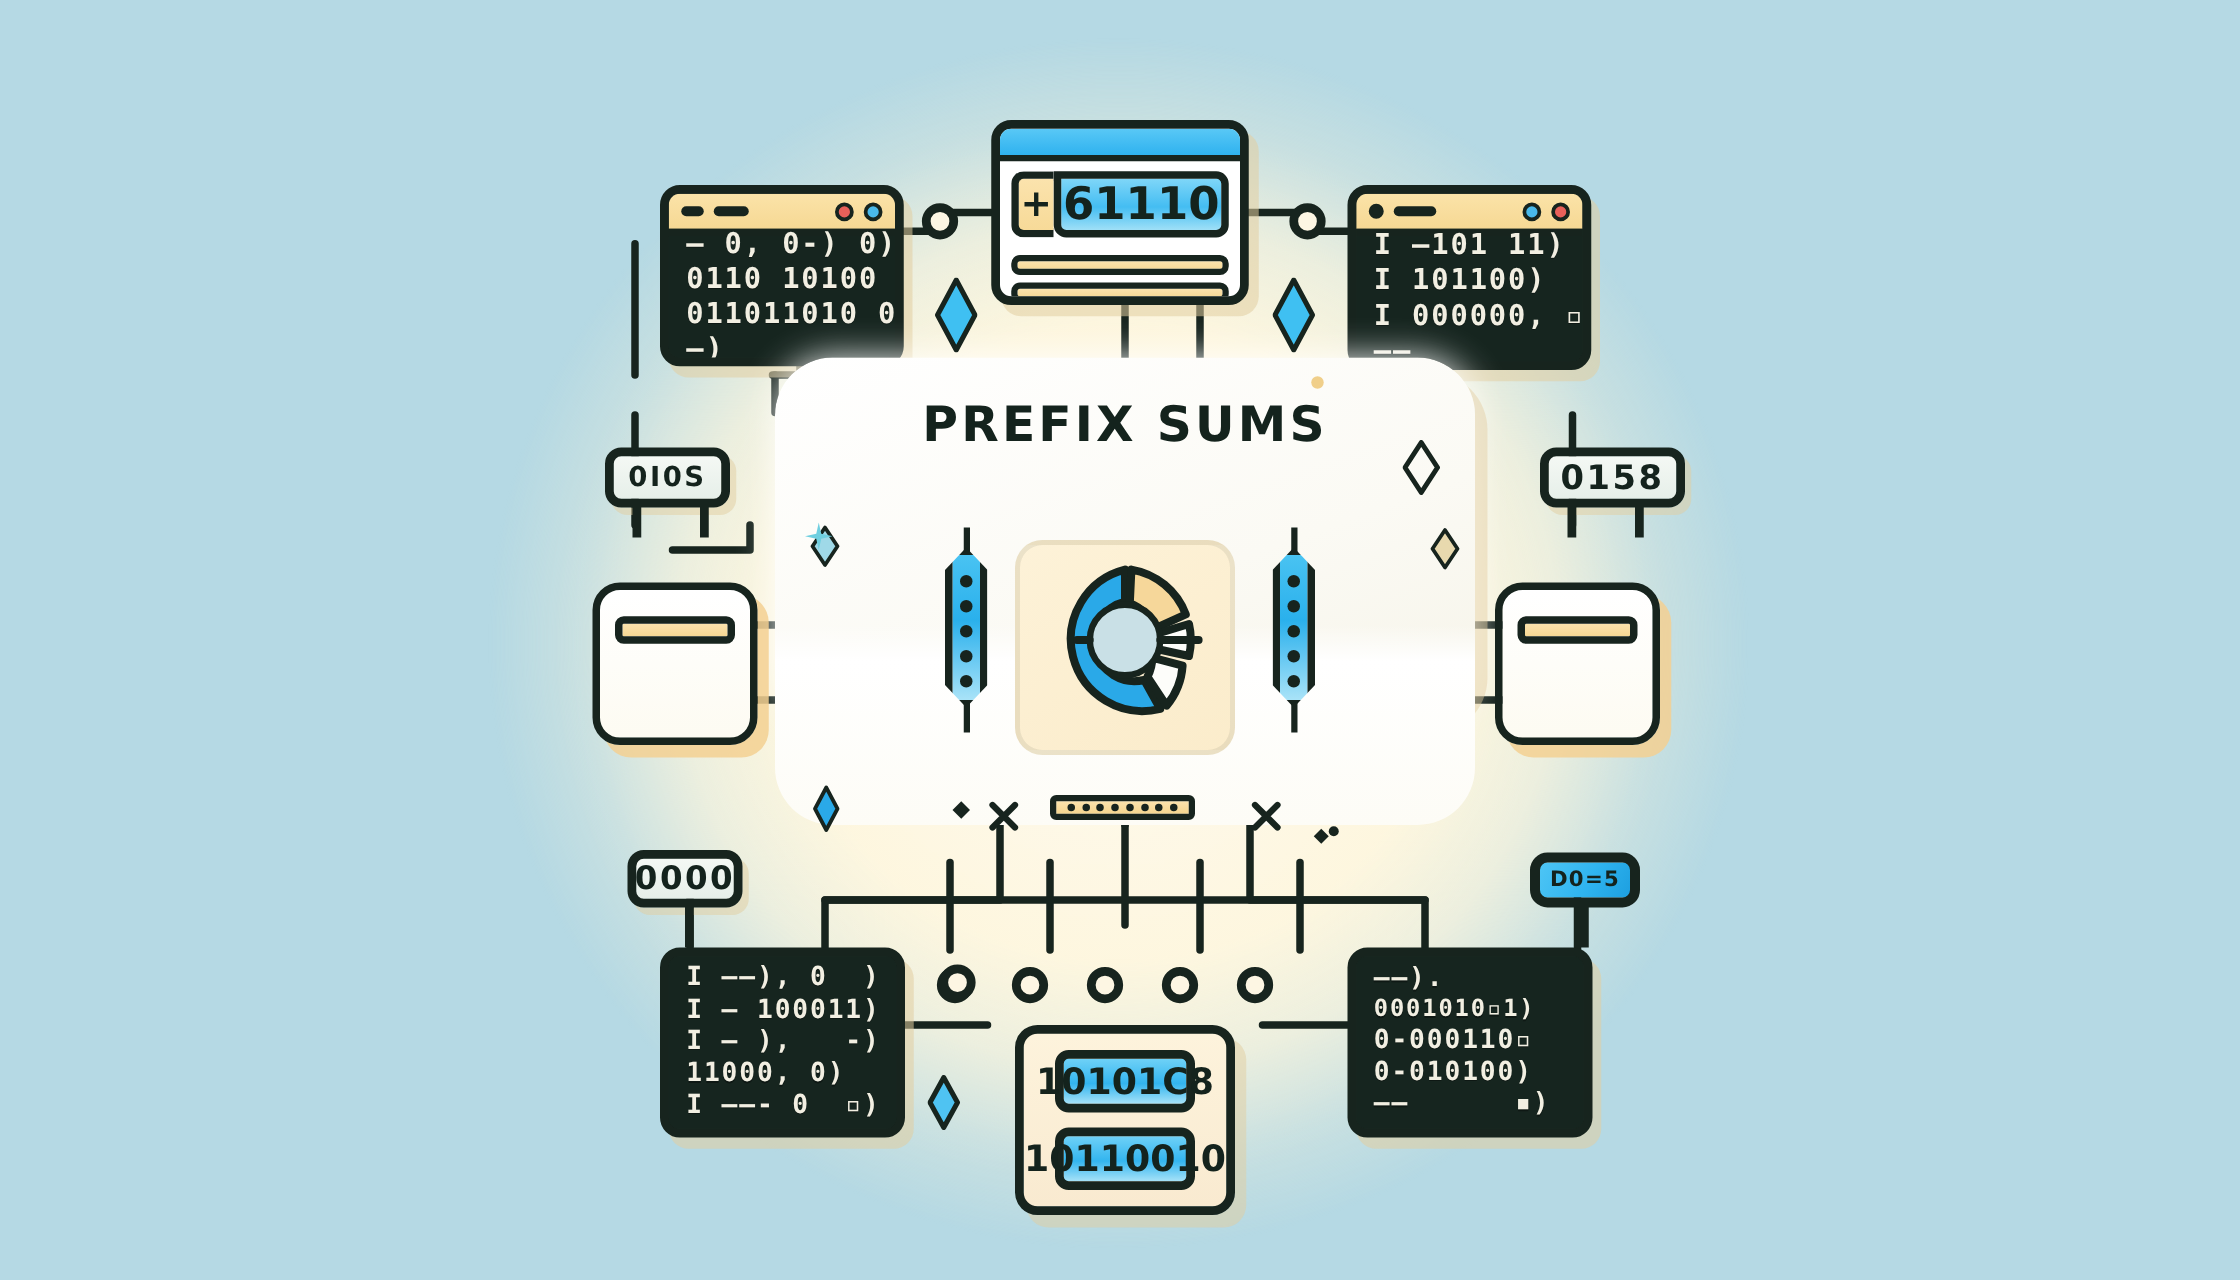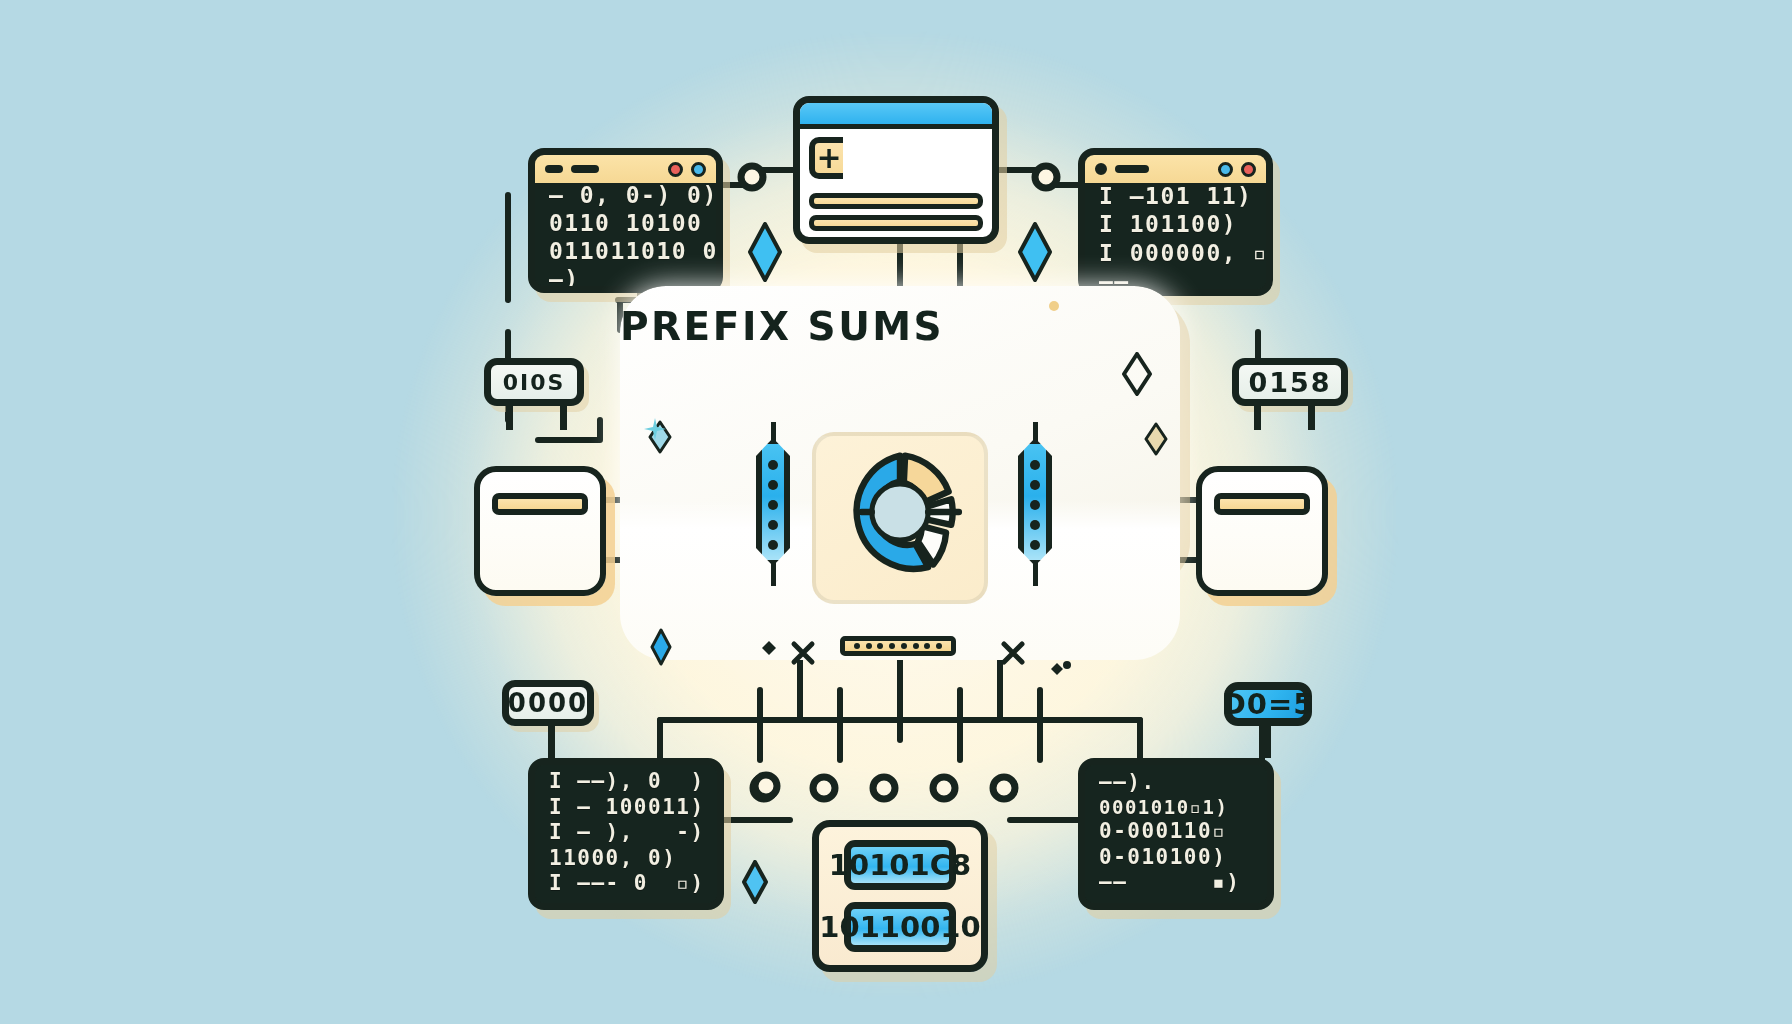--- a/index.html
+++ b/index.html
@@ -77,22 +77,23 @@
   #center-card {
     position: absolute;
     left: 620px; top: 286px;
     width: 560px; height: 290px;
     background: linear-gradient(160deg,#ffffff 0%, #fbfaf4 60%, #f6f4e9 100%);
     border-radius: 46px;
     box-shadow: 10px 12px 0 rgba(226,205,160,0.45), 0 0 28px rgba(255,255,255,0.9);
   }
   #center-title {
     position: absolute;
-    left: 620px; top: 304px;
+    left: 620px; top: 318px;
     width: 560px;
+    text-align: center;
     font-family: "DejaVu Sans", sans-serif;
     font-weight: 900;
     font-size: 39px;
     letter-spacing: 2.5px;
     color: #14231d;
   }
   #card-inner {
     position: absolute;
     left: 812px; top: 432px;
     width: 176px; height: 172px;
@@ -364,20 +365,21 @@
       <div class="ln">I 101100)</div>
       <div class="ln">I 000000, ▫)</div>
       <div class="ln">——</div>
     </div>
   </div>
 
   <div id="calc">
     <div class="titlebar"></div>
     <div class="guts">
       <div class="plus">+</div>
+      <div class="readout">61110</div>
     </div>
     <div class="row"></div>
     <div class="row"></div>
   </div>
 
   <div id="center-card"></div>
   <div id="card-lower"></div>
   <div id="center-title">PREFIX SUMS</div>
   <div id="card-inner"></div>
 
@@ -433,21 +435,21 @@
   <div class="leg" style="left:506px; top:404px; height:26px;"></div>
   <div class="leg" style="left:560px; top:404px; height:26px;"></div>
 
   <div class="plaque" style="left:1232px; top:358px; width:116px; height:48px; font-size:27px;">0158</div>
   <div class="leg" style="left:1254px; top:404px; height:26px;"></div>
   <div class="leg" style="left:1308px; top:404px; height:26px;"></div>
 
   <div class="plaque" style="left:502px; top:680px; width:92px; height:46px; font-size:26px;">0000</div>
   <div class="leg" style="left:548px; top:724px; height:34px;"></div>
 
-  <div class="chip" style="left:1224px; top:682px; width:88px; height:44px; font-size:29px;">D0=5</div>
+  <div class="chip" style="left:1224px; top:682px; width:88px; height:44px; font-size:17px;">D0=5</div>
   <div class="leg" style="left:1264px; top:724px; height:34px;"></div>
 
   <div class="device" style="left:474px; top:466px; width:132px; height:130px;">
     <div class="tray"></div>
   </div>
 
   <div class="device" style="left:1196px; top:466px; width:132px; height:130px;">
     <div class="tray"></div>
   </div>
 

